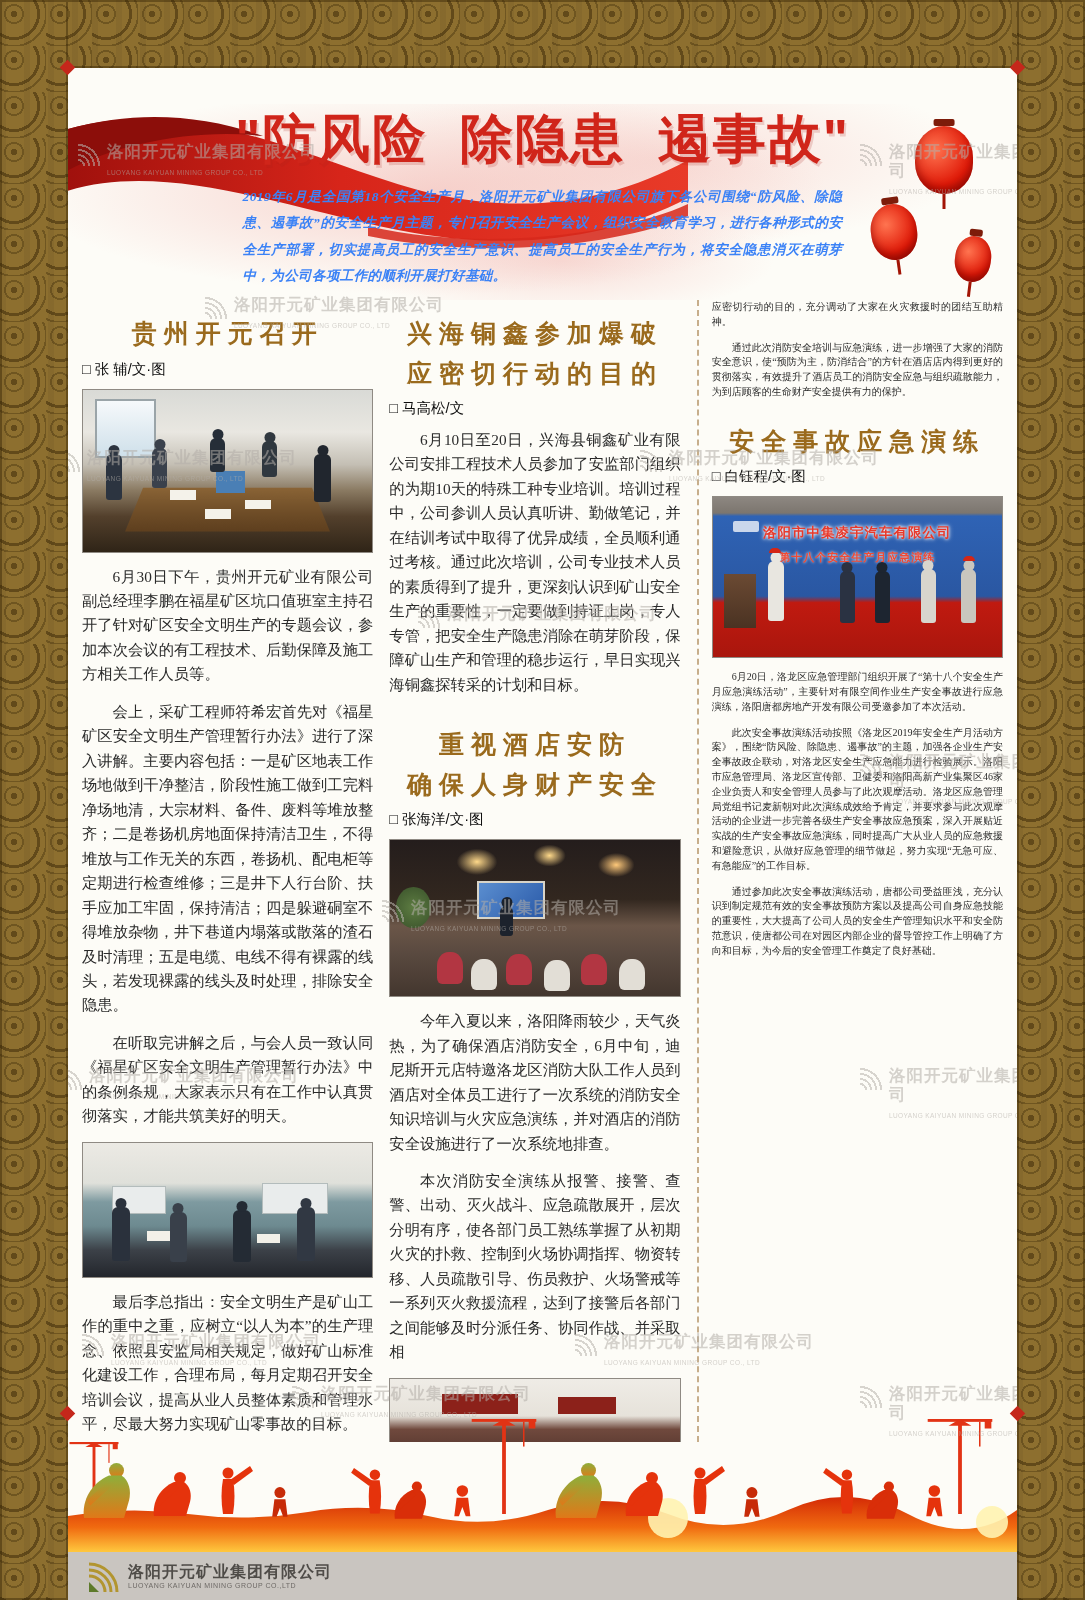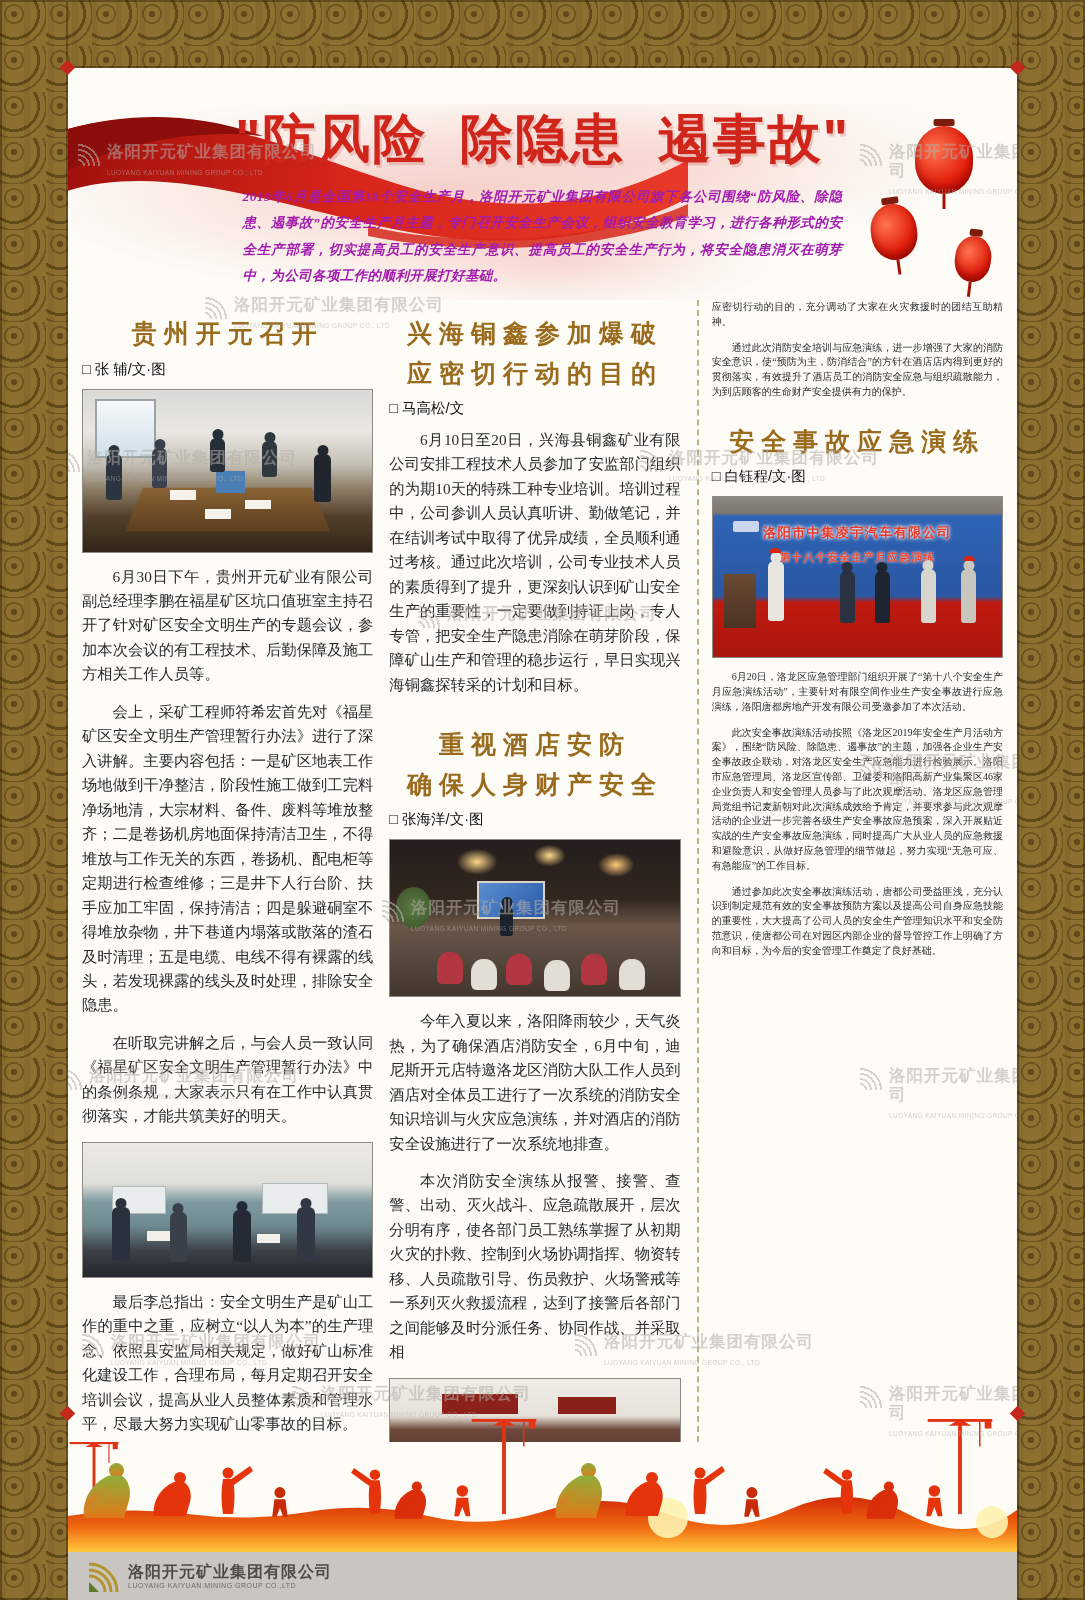--- a/index.html
+++ b/index.html
@@ -31,21 +31,21 @@
   .masthead::before{content:"";position:absolute;inset:0;
     background:
       radial-gradient(60% 75% at 38% 45%, rgba(240,168,162,.50), transparent 70%),
       radial-gradient(46% 62% at 63% 28%, rgba(244,188,182,.42), transparent 72%),
       radial-gradient(32% 42% at 52% 80%, rgba(238,158,152,.32), transparent 70%);}
   .ribbon{position:absolute;left:0;top:0;width:620px;height:190px;}
   .page-title{position:relative;margin:36px 0 8px;text-align:center;
     font-family:"Liberation Sans",sans-serif;font-weight:900;font-size:53px;letter-spacing:2px;word-spacing:16px;
     color:#d0251a;text-shadow:2px 3px 0 rgba(170,35,25,.18);}
   .intro{position:relative;width:600px;margin:2px auto 0;text-align:justify;
-    font-style:italic;font-weight:600;font-size:13.5px;line-height:1.95;letter-spacing:.4px;color:#a21caf;}
+    font-style:italic;font-weight:600;font-size:13.5px;line-height:1.95;letter-spacing:.4px;color:#3b82f6;}
   .lanterns{position:absolute;right:4px;top:4px;width:150px;height:235px;}
   .lantern{position:absolute;border-radius:50% / 46%;
     background:radial-gradient(circle at 35% 35%, #ff7450, #e01a08 62%, #9a0d03);
     box-shadow:inset 0 -5px 9px rgba(110,0,0,.55);}
   .lantern::before{content:"";position:absolute;left:50%;top:-7px;transform:translateX(-50%);width:36%;height:7px;background:#7d1c0a;border-radius:2px;}
   .lantern::after{content:"";position:absolute;left:50%;bottom:-15px;transform:translateX(-50%);width:3px;height:15px;background:#a21405;}
 
   
   .columns{display:flex;gap:16px;padding:0 14px;height:1142px;overflow:hidden;}
   .col{flex:1;min-width:0;}

